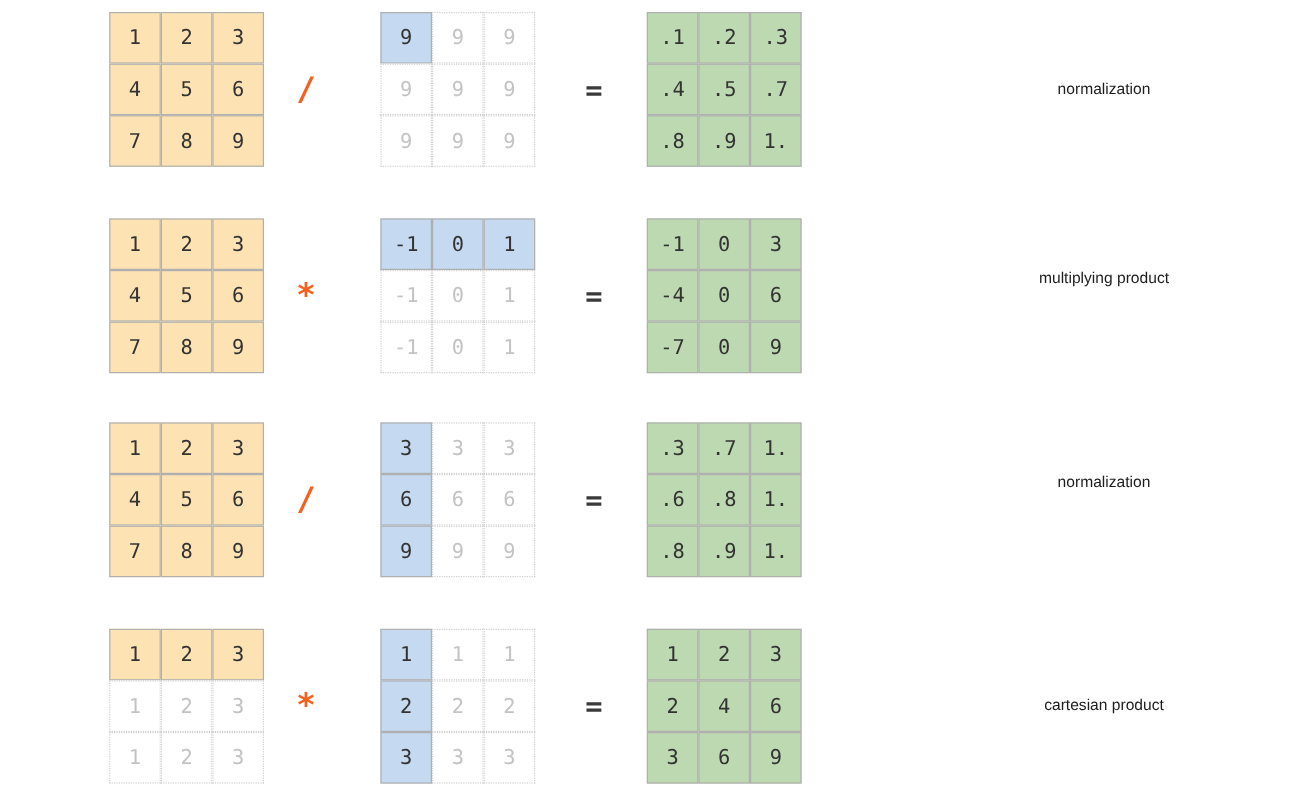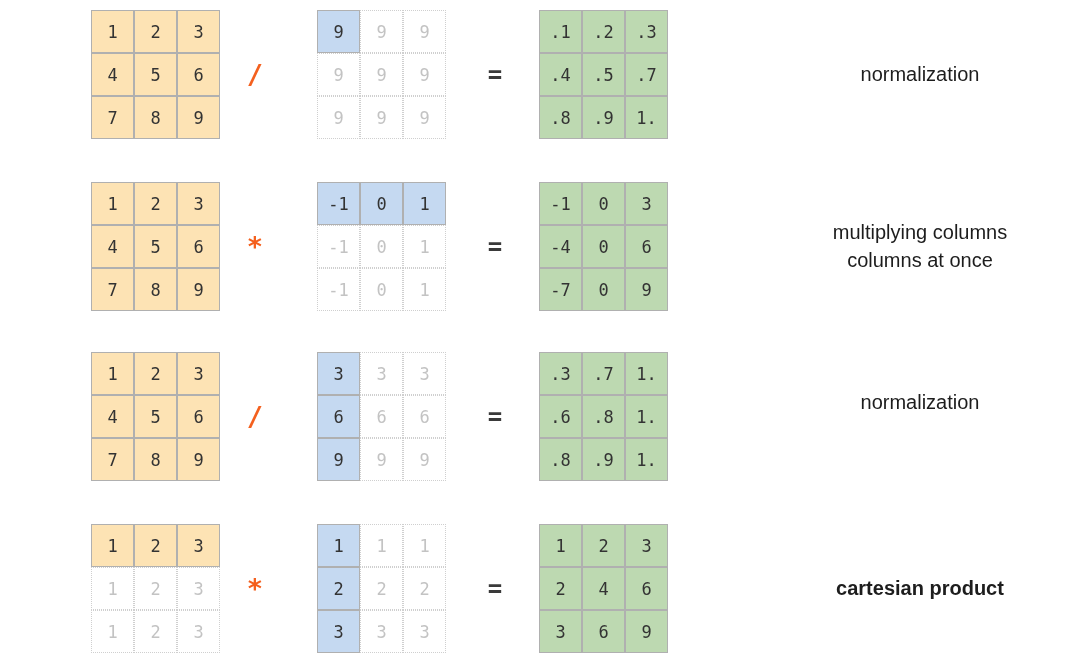--- a/index.html
+++ b/index.html
@@ -89,21 +89,21 @@
   }
 
   
   .caption {
     position: absolute;
     left: 770px;
     width: 300px;
     text-align: center;
     color: #1d1d1d;
     font-family: "Liberation Sans", sans-serif;
-    font-size: 20px;
+    font-size: 13px;
     line-height: 28px;
   }
   .caption .cline { display: block; }
 </style>
 </head>
 <body>
 
 <div id="diagram">
     <div class="bc-row" style="top: 10px;">
       <div class="matrix" style="left: 91px;">
@@ -211,22 +211,21 @@
           <div class="cell solid green">0</div>
           <div class="cell solid green">6</div>
         </div>
         <div class="mrow">
           <div class="cell solid green">-7</div>
           <div class="cell solid green">0</div>
           <div class="cell solid green">9</div>
         </div>
       </div>
       <div class="caption" style="top: 36px;">
-        <span class="cline">multiplying columns</span>
-        <span class="cline">columns at once</span>
+        <span class="cline">multiplying product</span>
       </div>
     </div>
     <div class="bc-row" style="top: 352px;">
       <div class="matrix" style="left: 91px;">
         <div class="mrow">
           <div class="cell solid orange">1</div>
           <div class="cell solid orange">2</div>
           <div class="cell solid orange">3</div>
         </div>
         <div class="mrow">
@@ -327,17 +326,17 @@
           <div class="cell solid green">2</div>
           <div class="cell solid green">4</div>
           <div class="cell solid green">6</div>
         </div>
         <div class="mrow">
           <div class="cell solid green">3</div>
           <div class="cell solid green">6</div>
           <div class="cell solid green">9</div>
         </div>
       </div>
-      <div class="caption" style="top: 50px; font-weight: bold;">
+      <div class="caption" style="top: 50px;">
         <span class="cline">cartesian product</span>
       </div>
     </div>
   </div>
 
 </body></html>

